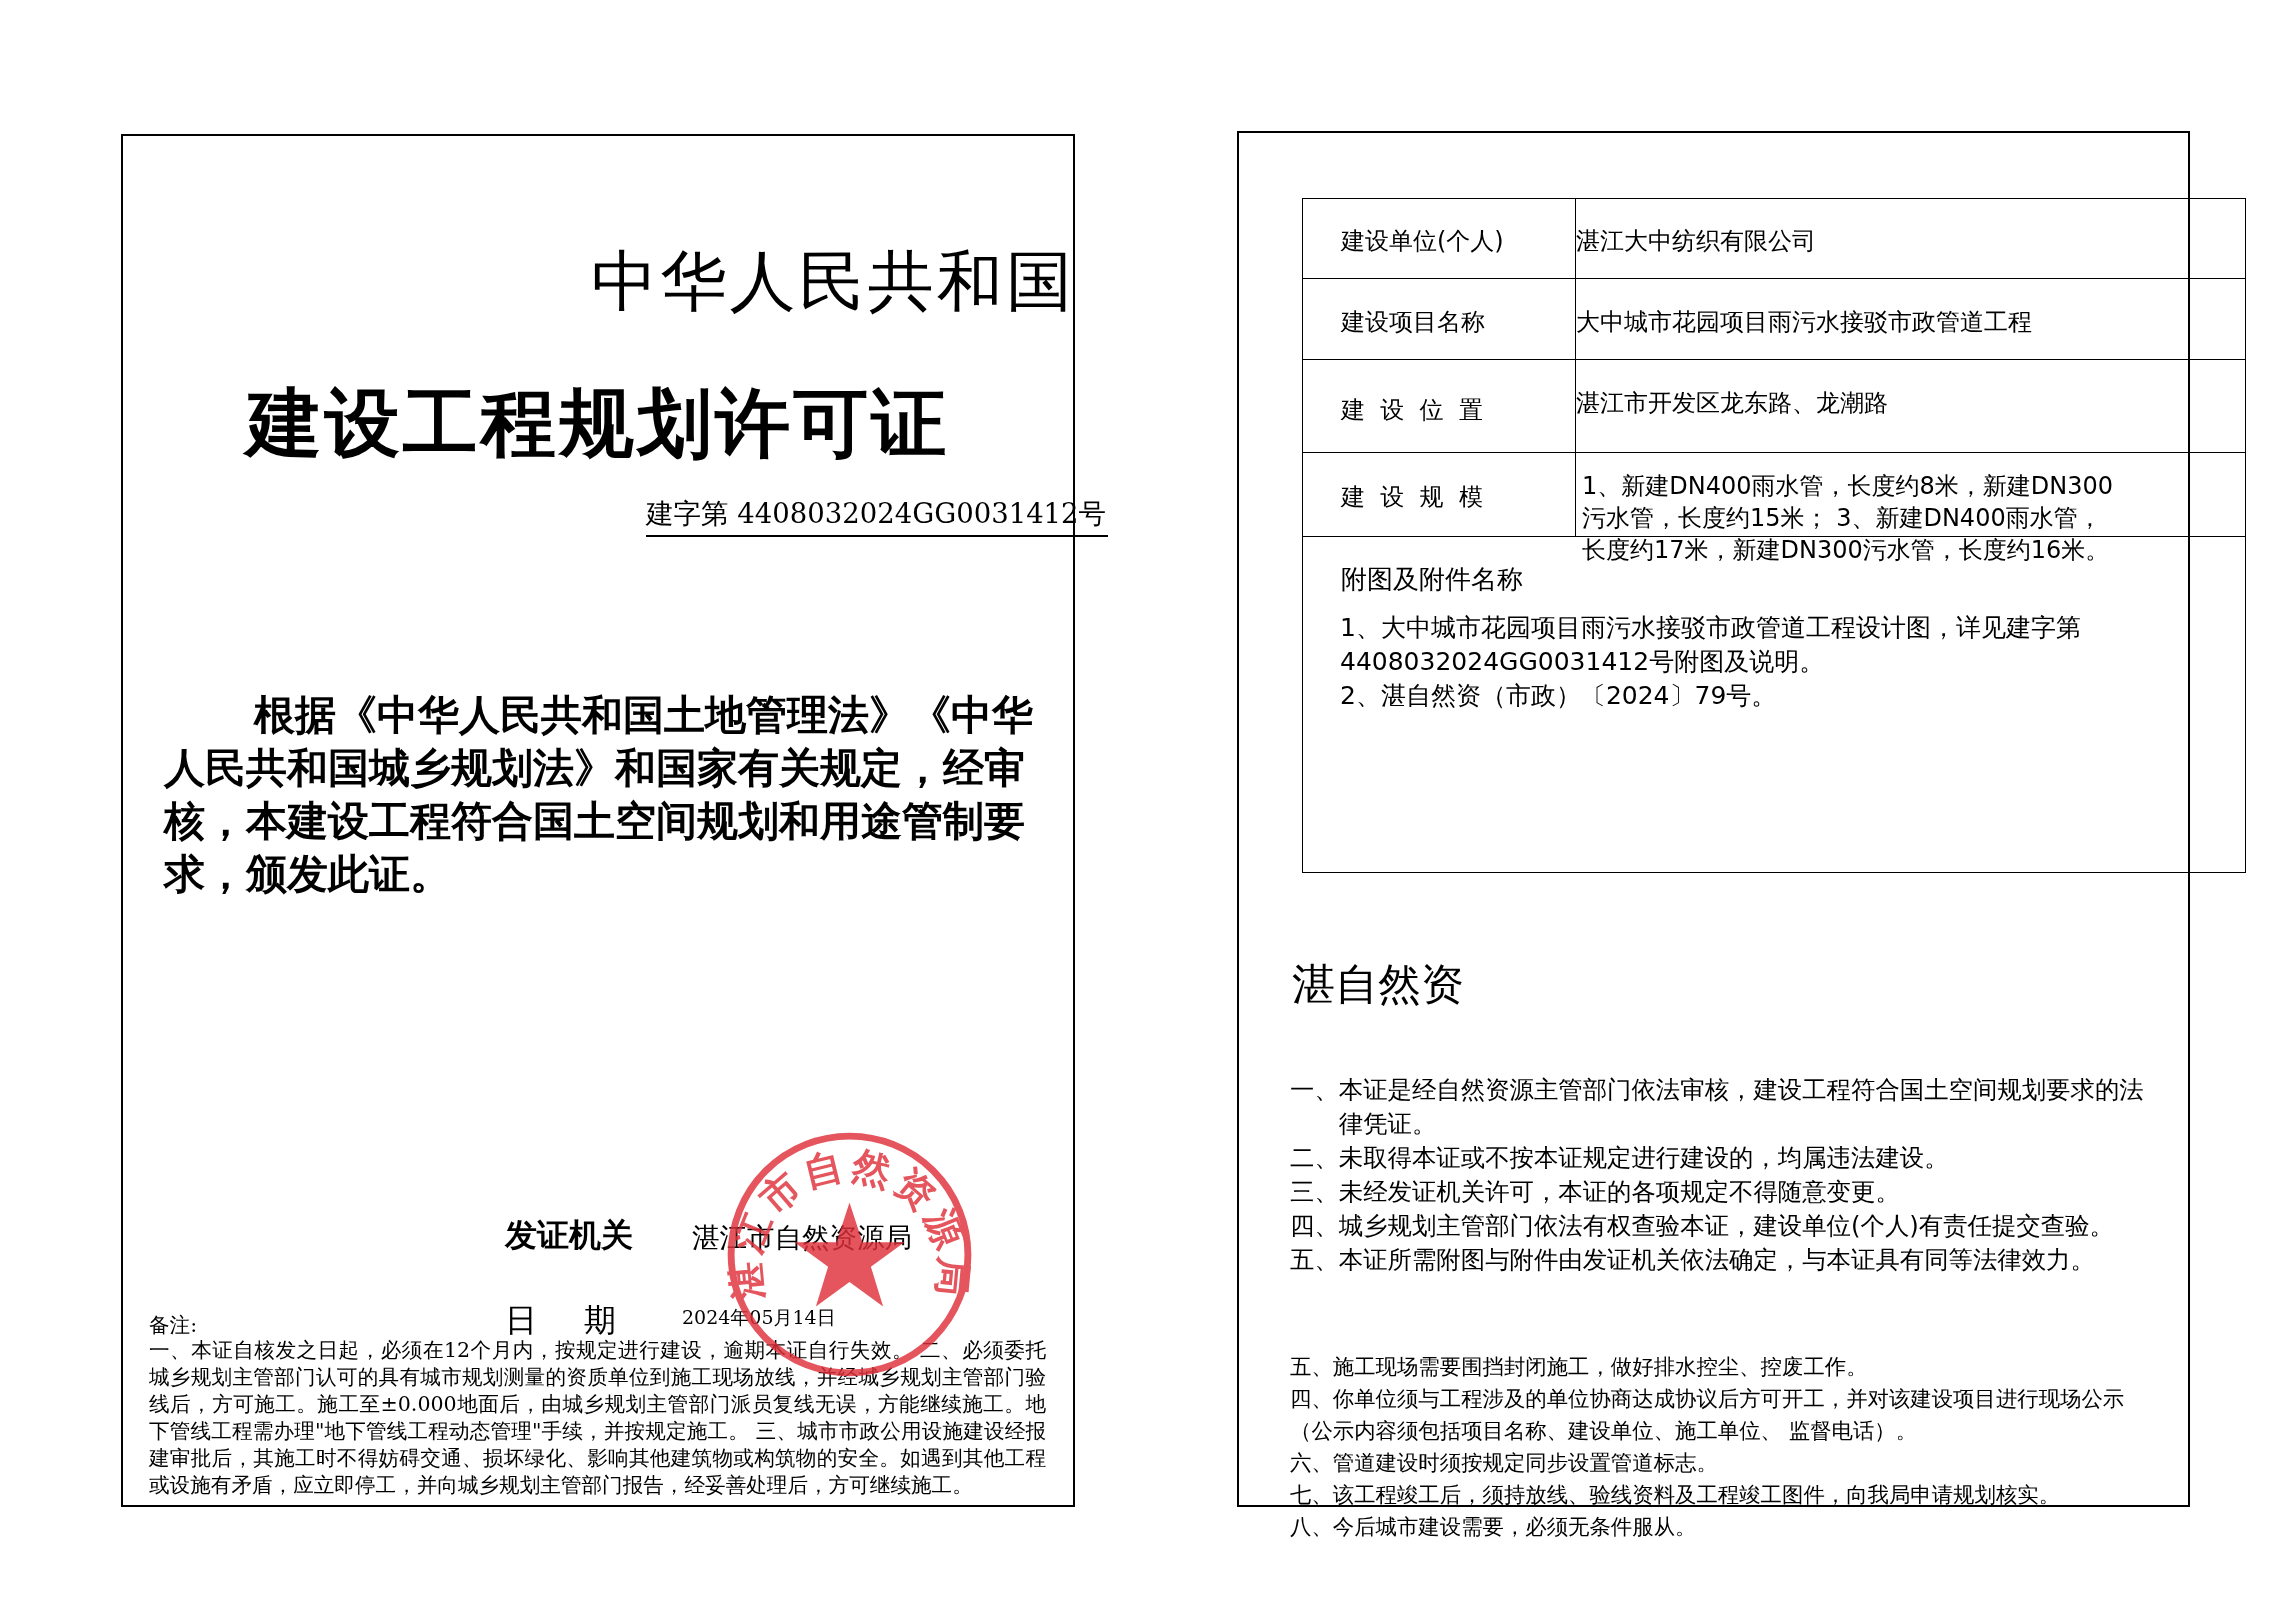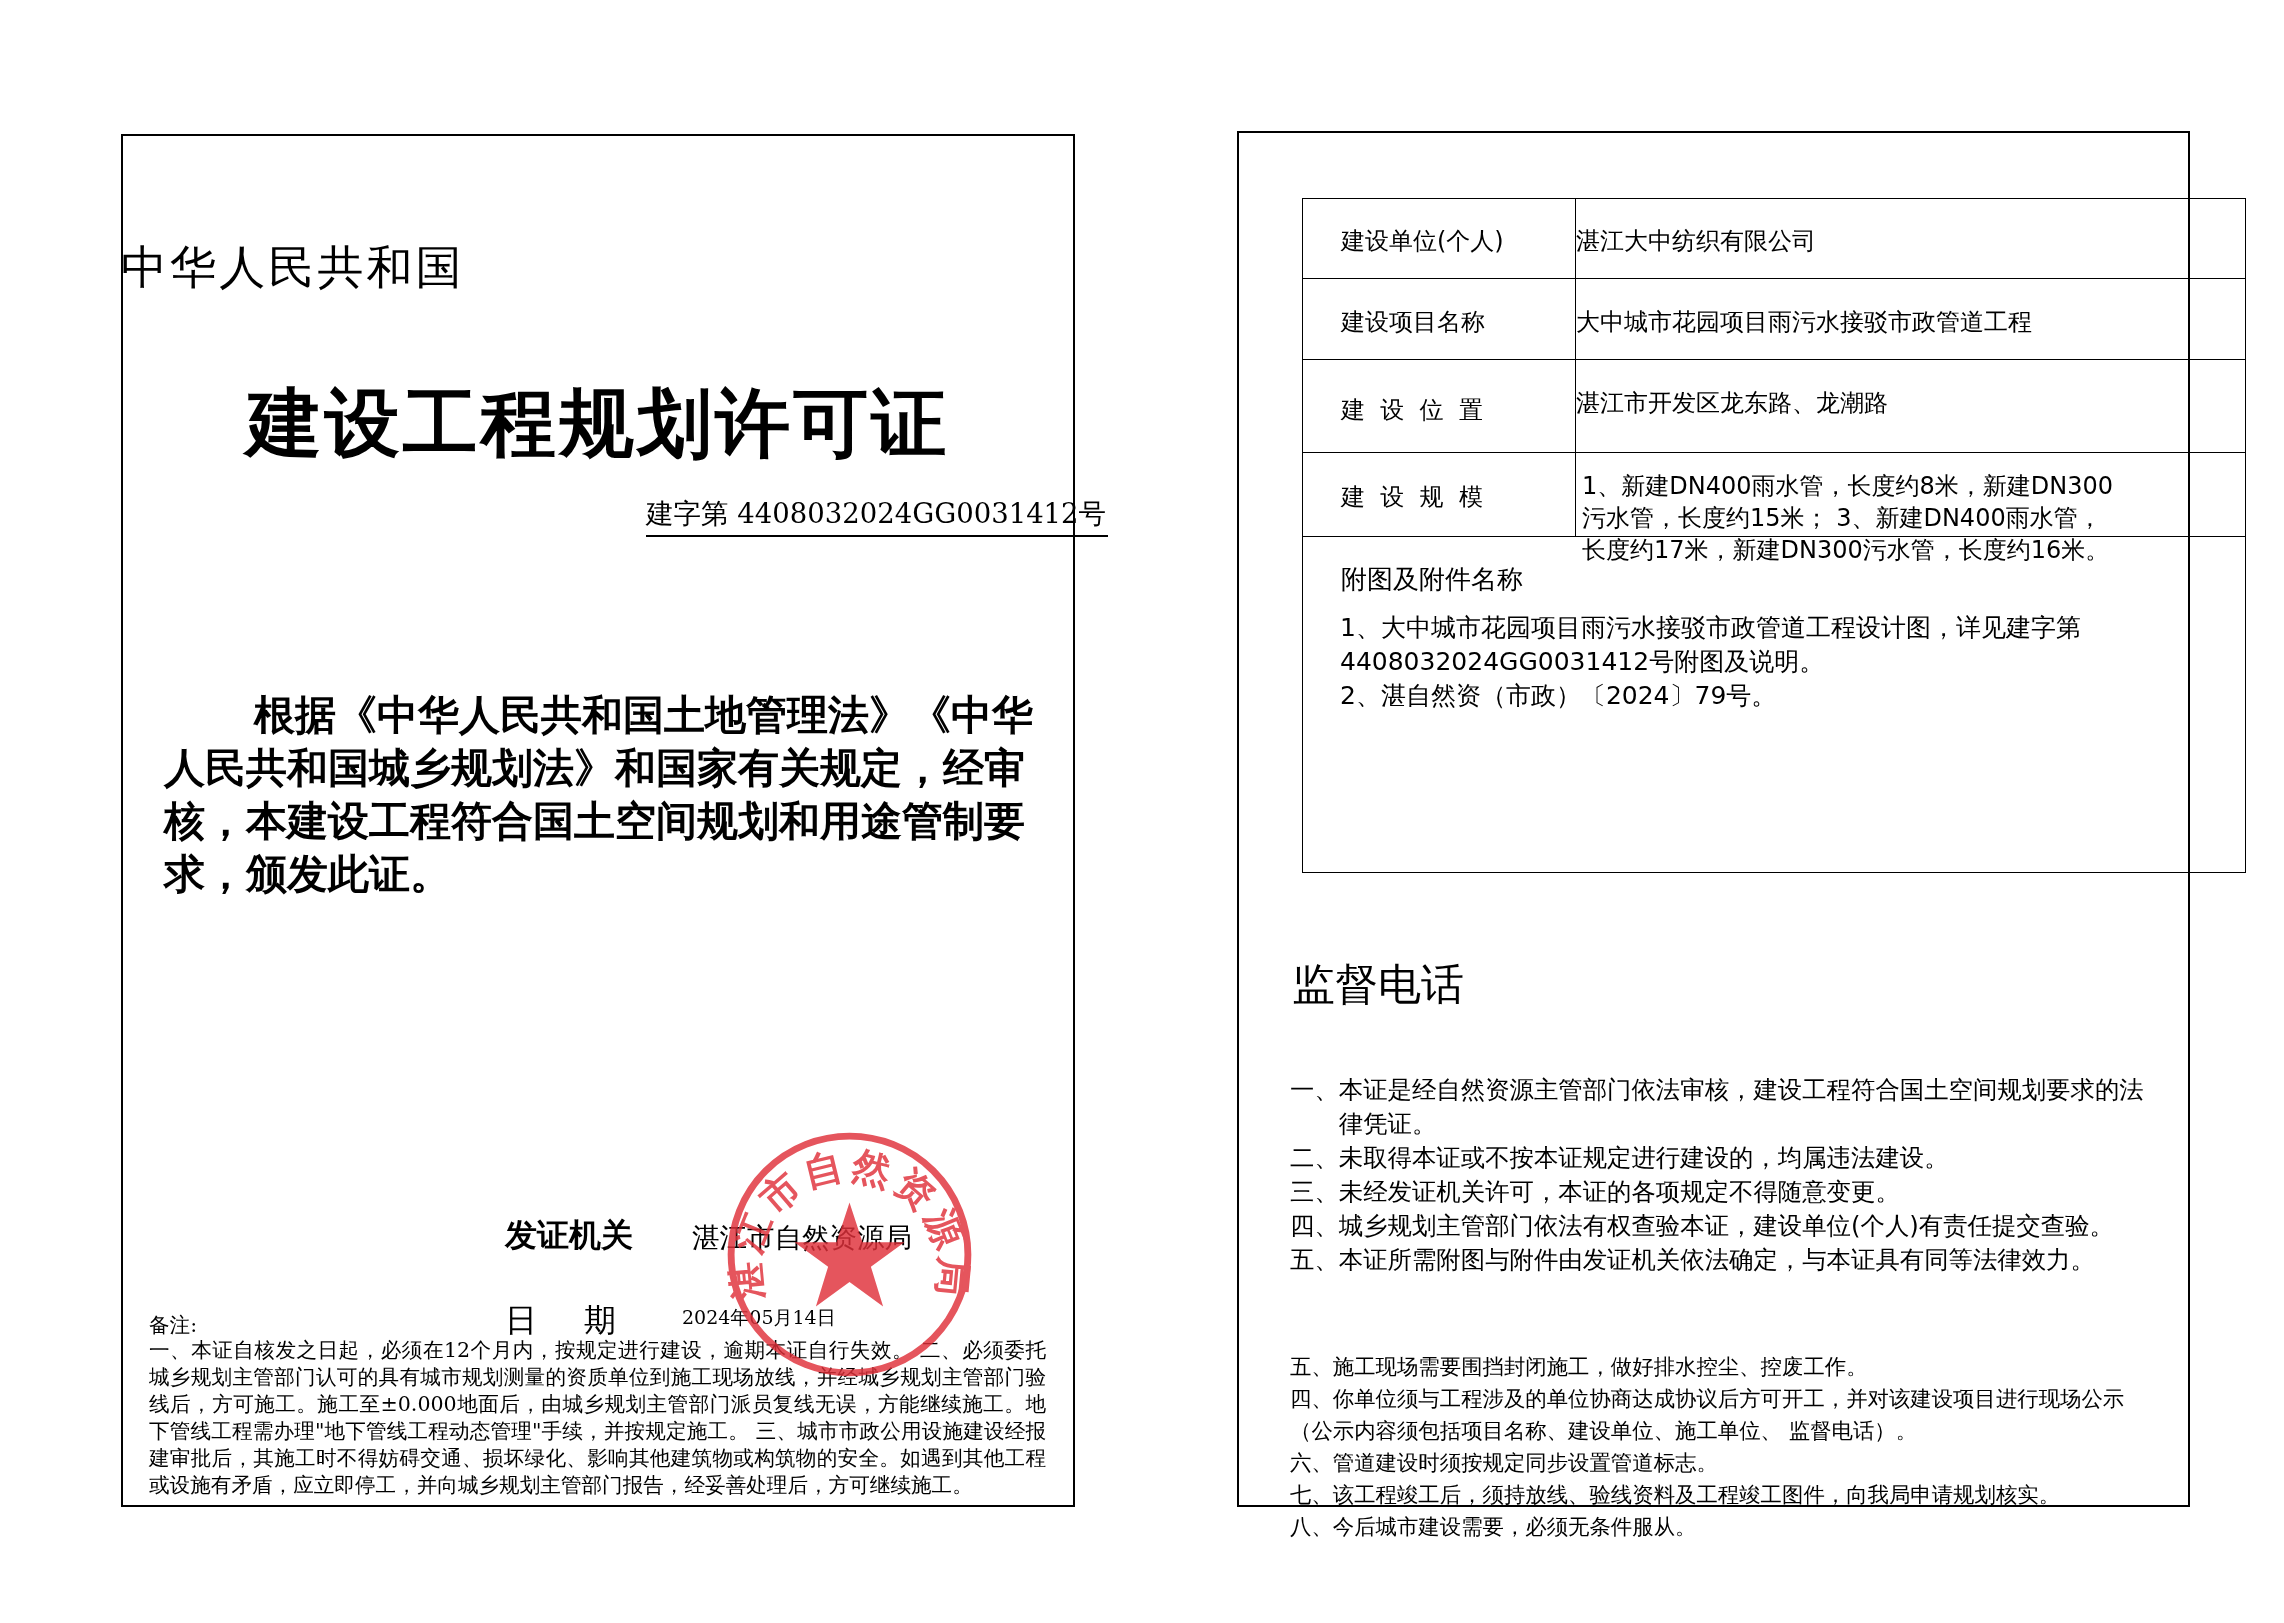--- a/index.html
+++ b/index.html
@@ -4,21 +4,21 @@
 <style>
   html, body { margin:0; padding:0; background:#ffffff; }
   body { width:2284px; height:1624px; position:relative; overflow:hidden; color:#000; }
   .abs { position:absolute; }
   .sans { font-family: "DejaVu Sans", "Liberation Sans", sans-serif; }
   .serif { font-family: "DejaVu Serif", "Liberation Serif", serif; }
   .frame { position:absolute; border:2.3px solid #000; box-sizing:border-box; }
 
   
   #left-frame { left:121px; top:134px; width:954px; height:1373px; }
-  #cn-title { left:121px; width:954px; top:237px; text-align:left; font-size:46px; letter-spacing:3.1px; }
+  #cn-title { left:121px; width:954px; top:237px; text-align:right; font-size:66px; letter-spacing:3.1px; }
   #permit-title { left:121px; width:954px; top:374px; text-align:center; font-size:75px; font-weight:bold; letter-spacing:3.1px; }
   #cert-no { left:646px; top:496px; font-size:27.5px; border-bottom:2.3px solid #000; padding:0 1.5px 3.1px 0; white-space:nowrap; }
   #body-text { left:164px; top:689px; width:878px; font-size:41px; line-height:53px; font-weight:bold; }
   #body-text .indent { display:inline-block; width:90px; }
   #issuer-label { left:505px; top:1214px; font-size:32px; font-weight:bold; }
   #issuer-value { left:692px; top:1220px; font-size:27.5px; }
   #date-label { left:505px; top:1299px; font-size:32px; letter-spacing:47px; }
   #date-value { left:682px; top:1305px; font-size:19px; }
   #remark-label { left:149px; top:1311px; font-size:20.6px; }
   #remark-text { left:149px; top:1337px; width:897px; font-size:20.6px; line-height:27px; text-align:justify; }
@@ -98,21 +98,21 @@
   <div class="cell-label spaced" style="top:282px;">建设规模</div>
   <div id="scale-text">1、新建DN400雨水管，长度约8米，新建DN300污水管，长度约15米； 3、新建DN400雨水管，长度约17米，新建DN300污水管，长度约16米。</div>
 
   <div id="attach-label">附图及附件名称</div>
   <div id="attach-list">
     <div>1、大中城市花园项目雨污水接驳市政管道工程设计图，详见建字第4408032024GG0031412号附图及说明。</div>
     <div>2、湛自然资（市政）〔2024〕79号。</div>
   </div>
 </div>
 
-<div class="abs sans" id="rules-title">监督电话</div>
+<div class="abs sans" id="rules-title">湛自然资</div>
 
 <div class="abs sans" id="rules-main">
   <div class="rule">
       <span class="num">一、</span>
       <span class="txt">本证是经自然资源主管部门依法审核，建设工程符合国土空间规划要求的法律凭证。</span>
     </div>
   <div class="rule">
       <span class="num">二、</span>
       <span class="txt">未取得本证或不按本证规定进行建设的，均属违法建设。</span>
     </div>

